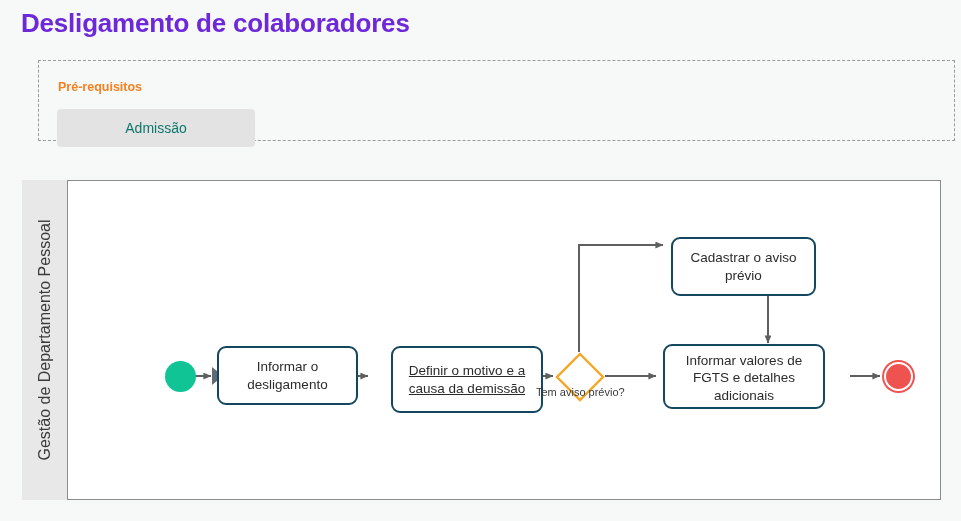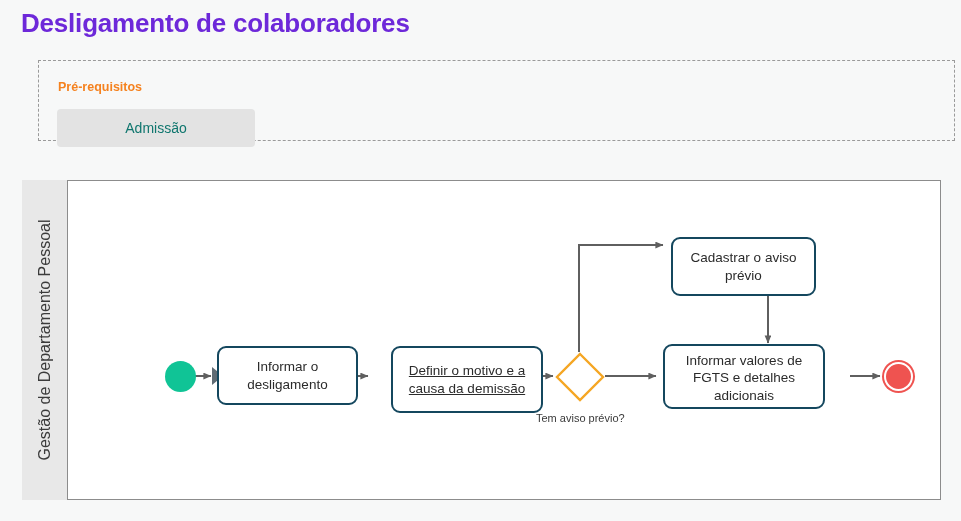--- a/index.html
+++ b/index.html
@@ -205,21 +205,21 @@
       <span>Informar o desligamento</span>
     </div>
 
     <div class="task" style="left:323px; top:165px; width:152px; height:67px;text-decoration:underline;">
       <span>Definir o motivo e a causa da demissão</span>
     </div>
 
     <svg class="gateway-svg" style="left:487px; top:171px;" width="50" height="50" viewBox="0 0 50 50" xmlns="http://www.w3.org/2000/svg">
       <path d="M25,2 L48,25 L25,48 L2,25 z" fill="#ffffff" stroke="#f5a623" stroke-width="2.4"></path>
     </svg>
-    <div class="gateway-label" style="left:468px; top:231px;">Tem aviso prévio?</div>
+    <div class="gateway-label" style="left:468px; top:205px;">Tem aviso prévio?</div>
 
     <div class="task" style="left:603px; top:35px; width:145px; height:59px;margin-top:21px;">
       <span>Cadastrar o aviso prévio</span>
     </div>
 
     <div class="task" style="left:595px; top:163px; width:162px; height:65px;align-items:flex-end;">
       <span>Informar valores de FGTS e detalhes adicionais</span>
     </div>
 
     <div class="end-event" style="left:816px; top:181px; width:29px; height:29px;"></div>

